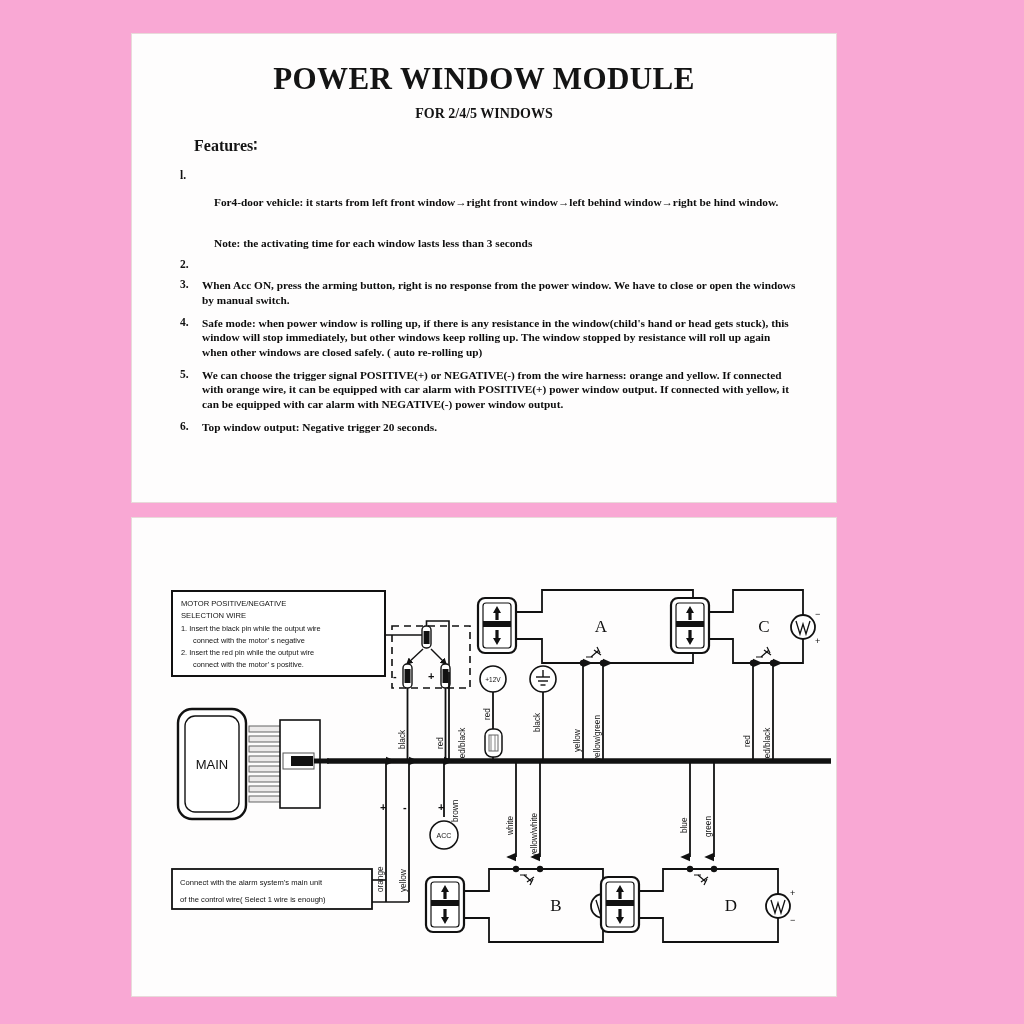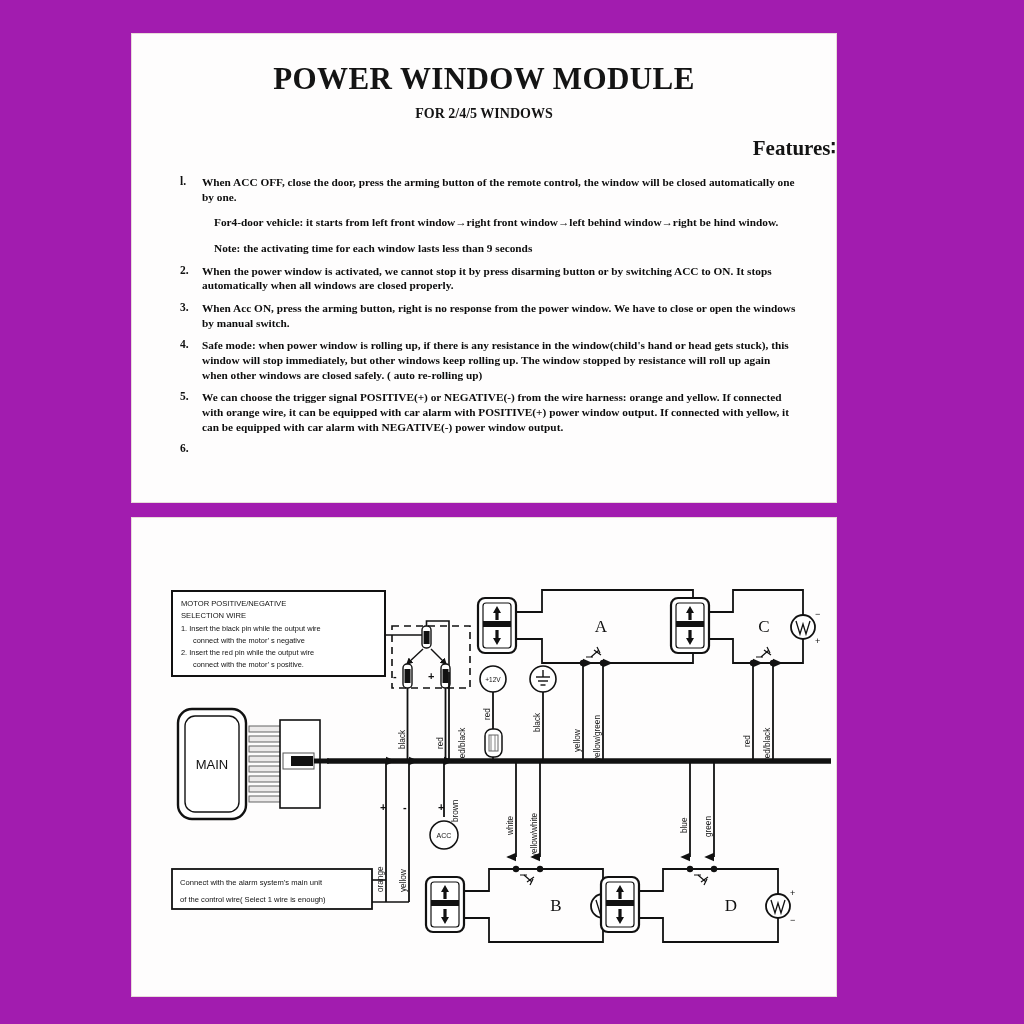--- a/index.html
+++ b/index.html
@@ -1,21 +1,21 @@
 <!DOCTYPE html>
 <html><head>
 <meta charset="utf-8">
 <style>
   html, body {
     margin: 0; padding: 0;
     width: 1024px; height: 1024px;
     background: #ffffff;
     font-family: "Liberation Serif", serif;
   }
-  #root { position: relative; width: 1024px; height: 1024px; overflow: hidden; background:#a21caf; }
+  #root { position: relative; width: 1024px; height: 1024px; overflow: hidden; background:#f9a8d4; }
 
   
   .sheet {
     position: absolute;
     background: #fefdfd;
     border: 1px solid #e8dada;
     box-sizing: border-box;
   }
   #sheet-top  { left: 131px; top: 33px;  width: 706px; height: 470px; }
   #sheet-bot  { left: 131px; top: 517px; width: 706px; height: 480px; }
@@ -33,43 +33,42 @@
     text-align: center;
     font-family: "Liberation Serif", serif;
     font-weight: bold;
     font-size: 14px;
     color: #141414;
     margin-top: 9px;
   }
   .features-h {
     font-family: "Liberation Serif", serif;
     font-weight: bold;
-    font-size: 21px;
+    font-size: 16px;
     color: #141414;
     margin: 14px 0 0 62px;
-    text-align: right;
   }
   .flist { margin: 6px 0 0 0; padding: 0; list-style: none; }
   .fitem { display: flex; margin: 0 40px 0 48px; padding-top: 8px; }
   .fnum {
     width: 22px; flex: 0 0 22px;
     font-family: "Liberation Serif", serif;
     font-weight: bold; font-size: 11.5px; color:#111;
     text-align: left;
   }
   .fbody { flex: 1; }
   .ftext {
     font-family: "Liberation Serif", serif;
     font-weight: bold;
     font-size: 11.3px;
     line-height: 1.30;
     color: #0d0d0d;
     text-align: left;
   }
-  .fsub { margin-top: 11px; padding-left: 12px; }
+  .fsub { margin-top: 26px; padding-left: 12px; }
 
   
   #diagram { position:absolute; left:131px; top:517px; width:706px; height:540px;text-align:right; }
   svg { display:block; }
   .dlabel {
     font-family: "Liberation Sans", sans-serif;
     font-size: 7.6px;
     fill: #111;
   }
   .dlabel-note { font-size: 7.4px; }
@@ -95,30 +94,26 @@
 <div id="root">
 
   <div class="sheet" id="sheet-top">
     <div class="title-main">POWER WINDOW MODULE</div>
     <div class="title-sub">FOR 2/4/5  WINDOWS</div>
     <div class="features-h">Features∶</div>
     <ul class="flist" id="features-list">
         <li class="fitem">
           <div class="fnum">l.</div>
           <div class="fbody">
-            <div class="ftext">When ACC OFF, close the door, press the arming button of the remote control, the window will be closed automatically one by one.</div>
             <div class="ftext fsub">For4-door vehicle: it starts from left front window→right front window→left behind window→right be hind window.</div>
-            <div class="ftext fsub">Note: the activating time for each window lasts less than 9 seconds</div>
+            <div class="ftext fsub">Note: the activating time for each window lasts less than 3 seconds</div>
           </div>
         </li>
         <li class="fitem">
           <div class="fnum">2.</div>
-          <div class="fbody">
-            <div class="ftext">When the power window is activated, we cannot stop it by press disarming button or by switching  ACC to ON. It stops automatically when all windows are closed properly.</div>
-          </div>
         </li>
         <li class="fitem">
           <div class="fnum">3.</div>
           <div class="fbody">
             <div class="ftext">When Acc ON, press the arming button, right is no response from the power window. We have to close or open the windows by manual switch.</div>
           </div>
         </li>
         <li class="fitem">
           <div class="fnum">4.</div>
           <div class="fbody">
@@ -126,20 +121,23 @@
           </div>
         </li>
         <li class="fitem">
           <div class="fnum">5.</div>
           <div class="fbody">
             <div class="ftext">We can choose the trigger signal POSITIVE(+) or NEGATIVE(-) from the wire harness: orange and yellow. If connected with orange wire, it can be equipped with car alarm with POSITIVE(+) power window output. If connected with yellow, it can be equipped with car alarm with NEGATIVE(-) power window output.</div>
           </div>
         </li>
         <li class="fitem">
           <div class="fnum">6.</div>
+          <div class="fbody">
+            <div class="ftext">Top window output: Negative trigger 20 seconds.</div>
+          </div>
         </li>
       </ul>
   </div>
 
   <div class="sheet" id="sheet-bot"></div>
 
   <div id="diagram">
   <svg width="706" height="480" viewBox="0 0 706 480" xmlns="http://www.w3.org/2000/svg">
     <defs>
       <marker id="arrUp" viewBox="0 0 10 10" refX="5" refY="9" markerWidth="6" markerHeight="6" orient="auto">

